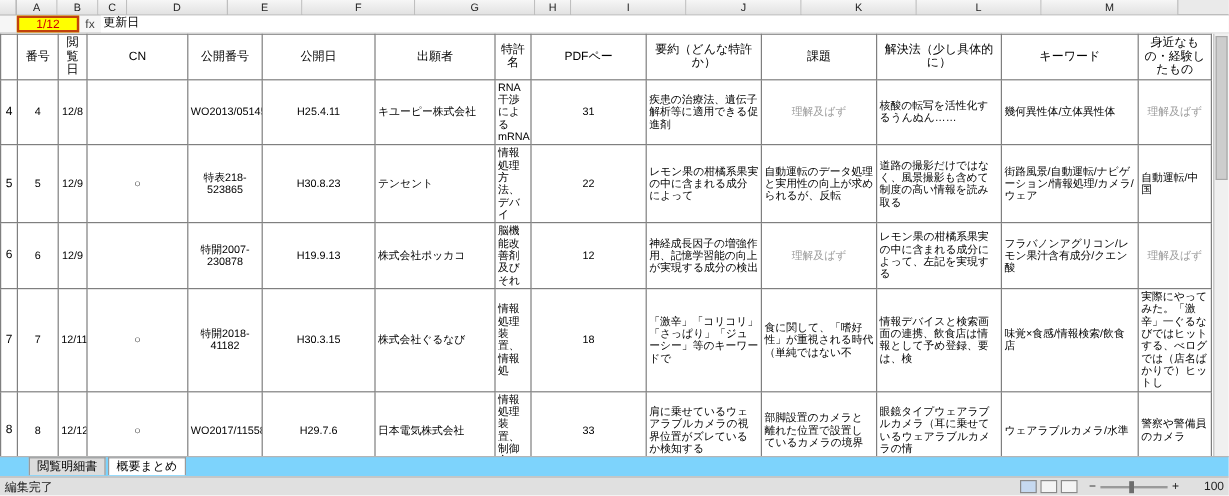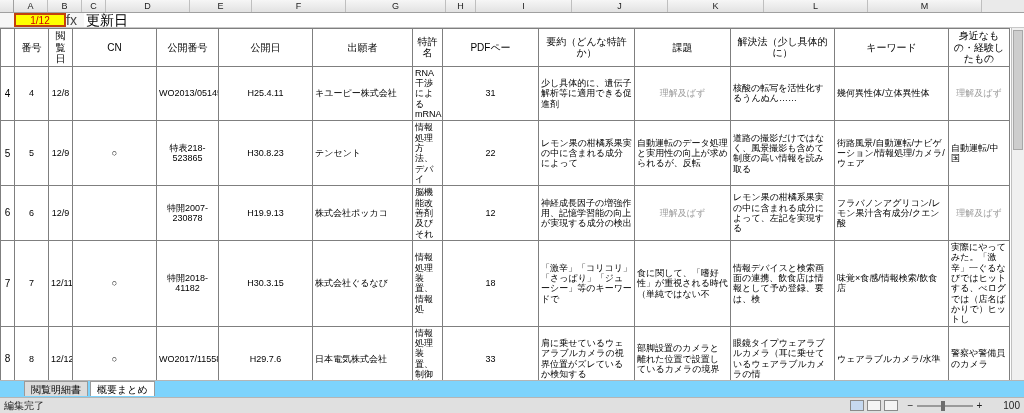--- a/index.html
+++ b/index.html
@@ -55,31 +55,31 @@
     margin-left: 14px;
     background: #ffff00;
     border: 2px solid #c2410c;
     color: #d00000;
     font-size: 10px;
     line-height: 12px;
     text-align: center;
   }
   .fx-label {
     width: 18px;
-    text-align: left;
+    text-align: center;
     color: #444;
-    font-size: 14px;
+    font-size: 10px;
   }
   .formula-input {
     flex: 1;
     height: 14px;
     line-height: 14px;
     padding-left: 2px;
     color: #000;
-    font-size: 14px;
+    font-size: 10px;
     background: #fff;
     border: none;
   }
 
   
   .grid-wrap {
     flex: 1;
     position: relative;
     overflow: hidden;
     background: #fff;
@@ -251,21 +251,21 @@
           <tr class="datarow">
             <td class="rownum">4</td>
             <td class="c-center ">4</td>
             <td class="c-center ">12/8</td>
             <td class="c-center "></td>
             <td class="c-center ">WO2013/051459</td>
             <td class="c-center ">H25.4.11</td>
             <td class="c-left ">キユーピー株式会社</td>
             <td class="c-left ">RNA干渉によるmRNA</td>
             <td class="c-center ">31</td>
-            <td class="c-left ">少し具体的に、遺伝子解析等に適用できる促進剤</td>
+            <td class="c-left ">疾患の治療法、遺伝子解析等に適用できる促進剤</td>
             <td class="c-left gray">理解及ばず</td>
             <td class="c-left ">核酸の転写を活性化するうんぬん……</td>
             <td class="c-left ">幾何異性体/立体異性体</td>
             <td class="c-left gray">理解及ばず</td>
           </tr>
           <tr class="datarow">
             <td class="rownum">5</td>
             <td class="c-center ">5</td>
             <td class="c-center ">12/9</td>
             <td class="c-center ">○</td>

